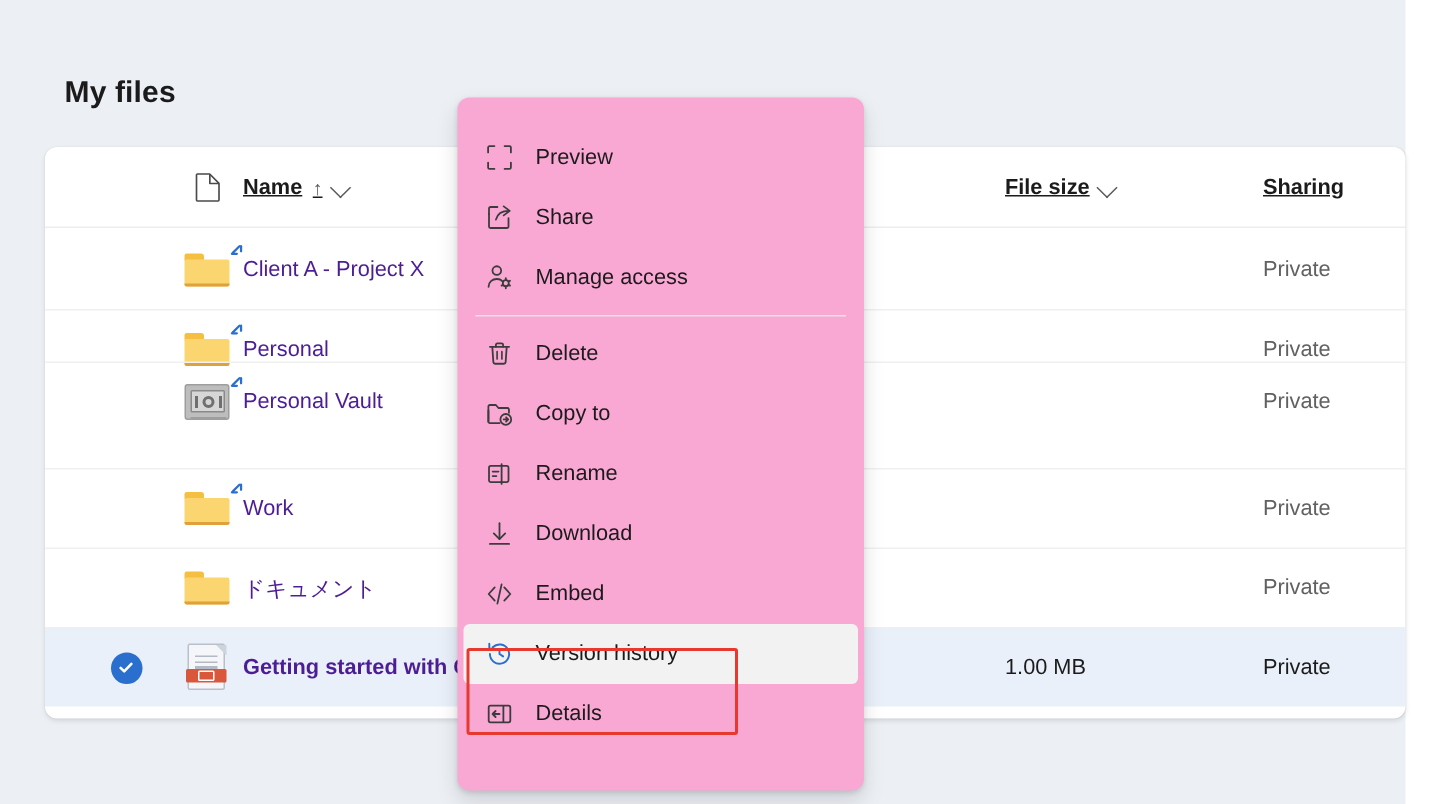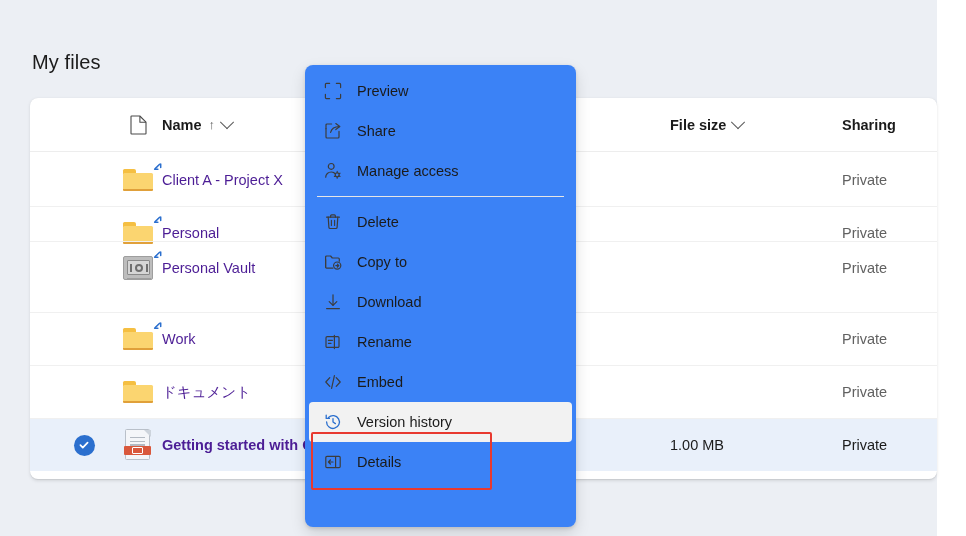--- a/index.html
+++ b/index.html
@@ -20,24 +20,24 @@
   #page-bg {
     position: absolute;
     left: 0; top: 0;
     width: 937px;
     height: 536px;
     background: #eceff4;
   }
 
   #page-title {
     position: absolute;
-    left: 32px;
+    left: 43px;
     top: 38px;
     font-size: 20px;
-    font-weight: 400;
+    font-weight: 700;
     color: #1b1b1b;
     letter-spacing: .1px;
   }
 
   
   #files-card {
     position: absolute;
     left: 30px;
     top: 98px;
     width: 907px;
@@ -90,21 +90,21 @@
     font-size: 14.5px;
     color: #4c1d95;
     white-space: nowrap;
   }
   .selected .name-text { font-weight: 700; }
 
   .muted { color: #616161; }
   .selected .cell { color: #1b1b1b; }
 
   
-  .hdr-label { display: flex; align-items: center; gap: 7px; }
+  .hdr-label { display: flex; align-items: flex-end; gap: 7px; text-decoration: underline; }
   .sort-arrow { font-size: 13px; color: #5a5a5a; font-weight: 400; }
   .chev {
     width: 9px; height: 9px;
     border-right: 1.3px solid #5a5a5a;
     border-bottom: 1.3px solid #5a5a5a;
     transform: rotate(45deg) translate(-2px,-2px);
   }
 
   
   .doc-hdr-icon { width: 17px; height: 20px; }
@@ -217,24 +217,24 @@
   }
   .checkmark svg { display: block; }
 
   
   #context-menu {
     position: absolute;
     left: 305px;
     top: 65px;
     width: 271px;
     height: 462px;
-    background: #3b82f6;
+    background: #f9a8d4;
     border-radius: 8px;
     box-shadow: 0 6.4px 14.4px rgba(0,0,0,.13), 0 1.2px 3.6px rgba(0,0,0,.11);
-    padding: 6px 0;
+    padding: 20px 0;
     box-sizing: border-box;
   }
   .menu-item {
     position: relative;
     height: 40px;
     margin: 0 4px;
     border-radius: 4px;
     display: flex;
     align-items: center;
     padding-left: 14px;
@@ -515,43 +515,43 @@
         <path d="M11.8 12.6h3M13.4 11.2l1.4 1.4-1.4 1.4" stroke="#3c3c3c" stroke-width="1.2" stroke-linecap="round" stroke-linejoin="round"></path>
       </svg>
     </span>
     <span class="mi-label">Copy to</span>
   </div>
 
 
   <div class="menu-item">
     <span class="mi-icon">
       <svg width="18" height="18" viewBox="0 0 18 18" fill="none">
-        <path d="M9 1.8v10.4" stroke="#3c3c3c" stroke-width="1.2" stroke-linecap="round"></path>
-        <path d="M5.2 8.6 9 12.4l3.8-3.8" stroke="#3c3c3c" stroke-width="1.2" stroke-linecap="round" stroke-linejoin="round"></path>
-        <path d="M2.6 15.6h12.8" stroke="#3c3c3c" stroke-width="1.2" stroke-linecap="round"></path>
-      </svg>
-    </span>
-    <span class="mi-label">Download</span>
-  </div>
-
-  <div class="menu-item">
-    <span class="mi-icon">
-      <svg width="18" height="18" viewBox="0 0 18 18" fill="none">
         <path d="M10.4 3.6H3.2a1.2 1.2 0 0 0-1.2 1.2v8.4a1.2 1.2 0 0 0 1.2 1.2h7.2" stroke="#3c3c3c" stroke-width="1.2" stroke-linecap="round" stroke-linejoin="round"></path>
         <path d="M10.4 2.4v13.2" stroke="#3c3c3c" stroke-width="1.2" stroke-linecap="round"></path>
         <path d="M10.4 3.6h3.4a1.2 1.2 0 0 1 1.2 1.2v8.4a1.2 1.2 0 0 1-1.2 1.2h-3.4" stroke="#3c3c3c" stroke-width="1.2" stroke-linecap="round" stroke-linejoin="round"></path>
         <path d="M4.4 7.4h4M4.4 10.4h2.6" stroke="#3c3c3c" stroke-width="1.1" stroke-linecap="round"></path>
       </svg>
     </span>
     <span class="mi-label">Rename</span>
   </div>
 
   <div class="menu-item">
     <span class="mi-icon">
       <svg width="18" height="18" viewBox="0 0 18 18" fill="none">
+        <path d="M9 1.8v10.4" stroke="#3c3c3c" stroke-width="1.2" stroke-linecap="round"></path>
+        <path d="M5.2 8.6 9 12.4l3.8-3.8" stroke="#3c3c3c" stroke-width="1.2" stroke-linecap="round" stroke-linejoin="round"></path>
+        <path d="M2.6 15.6h12.8" stroke="#3c3c3c" stroke-width="1.2" stroke-linecap="round"></path>
+      </svg>
+    </span>
+    <span class="mi-label">Download</span>
+  </div>
+
+  <div class="menu-item">
+    <span class="mi-icon">
+      <svg width="18" height="18" viewBox="0 0 18 18" fill="none">
         <path d="M5.8 4.6 1.8 9l4 4.4" stroke="#3c3c3c" stroke-width="1.2" stroke-linecap="round" stroke-linejoin="round"></path>
         <path d="M12.2 4.6 16.2 9l-4 4.4" stroke="#3c3c3c" stroke-width="1.2" stroke-linecap="round" stroke-linejoin="round"></path>
         <path d="M10.4 2.6 7.6 15.4" stroke="#3c3c3c" stroke-width="1.2" stroke-linecap="round"></path>
       </svg>
     </span>
     <span class="mi-label">Embed</span>
   </div>
 
   <div class="menu-item hovered">
     <span class="mi-icon">

